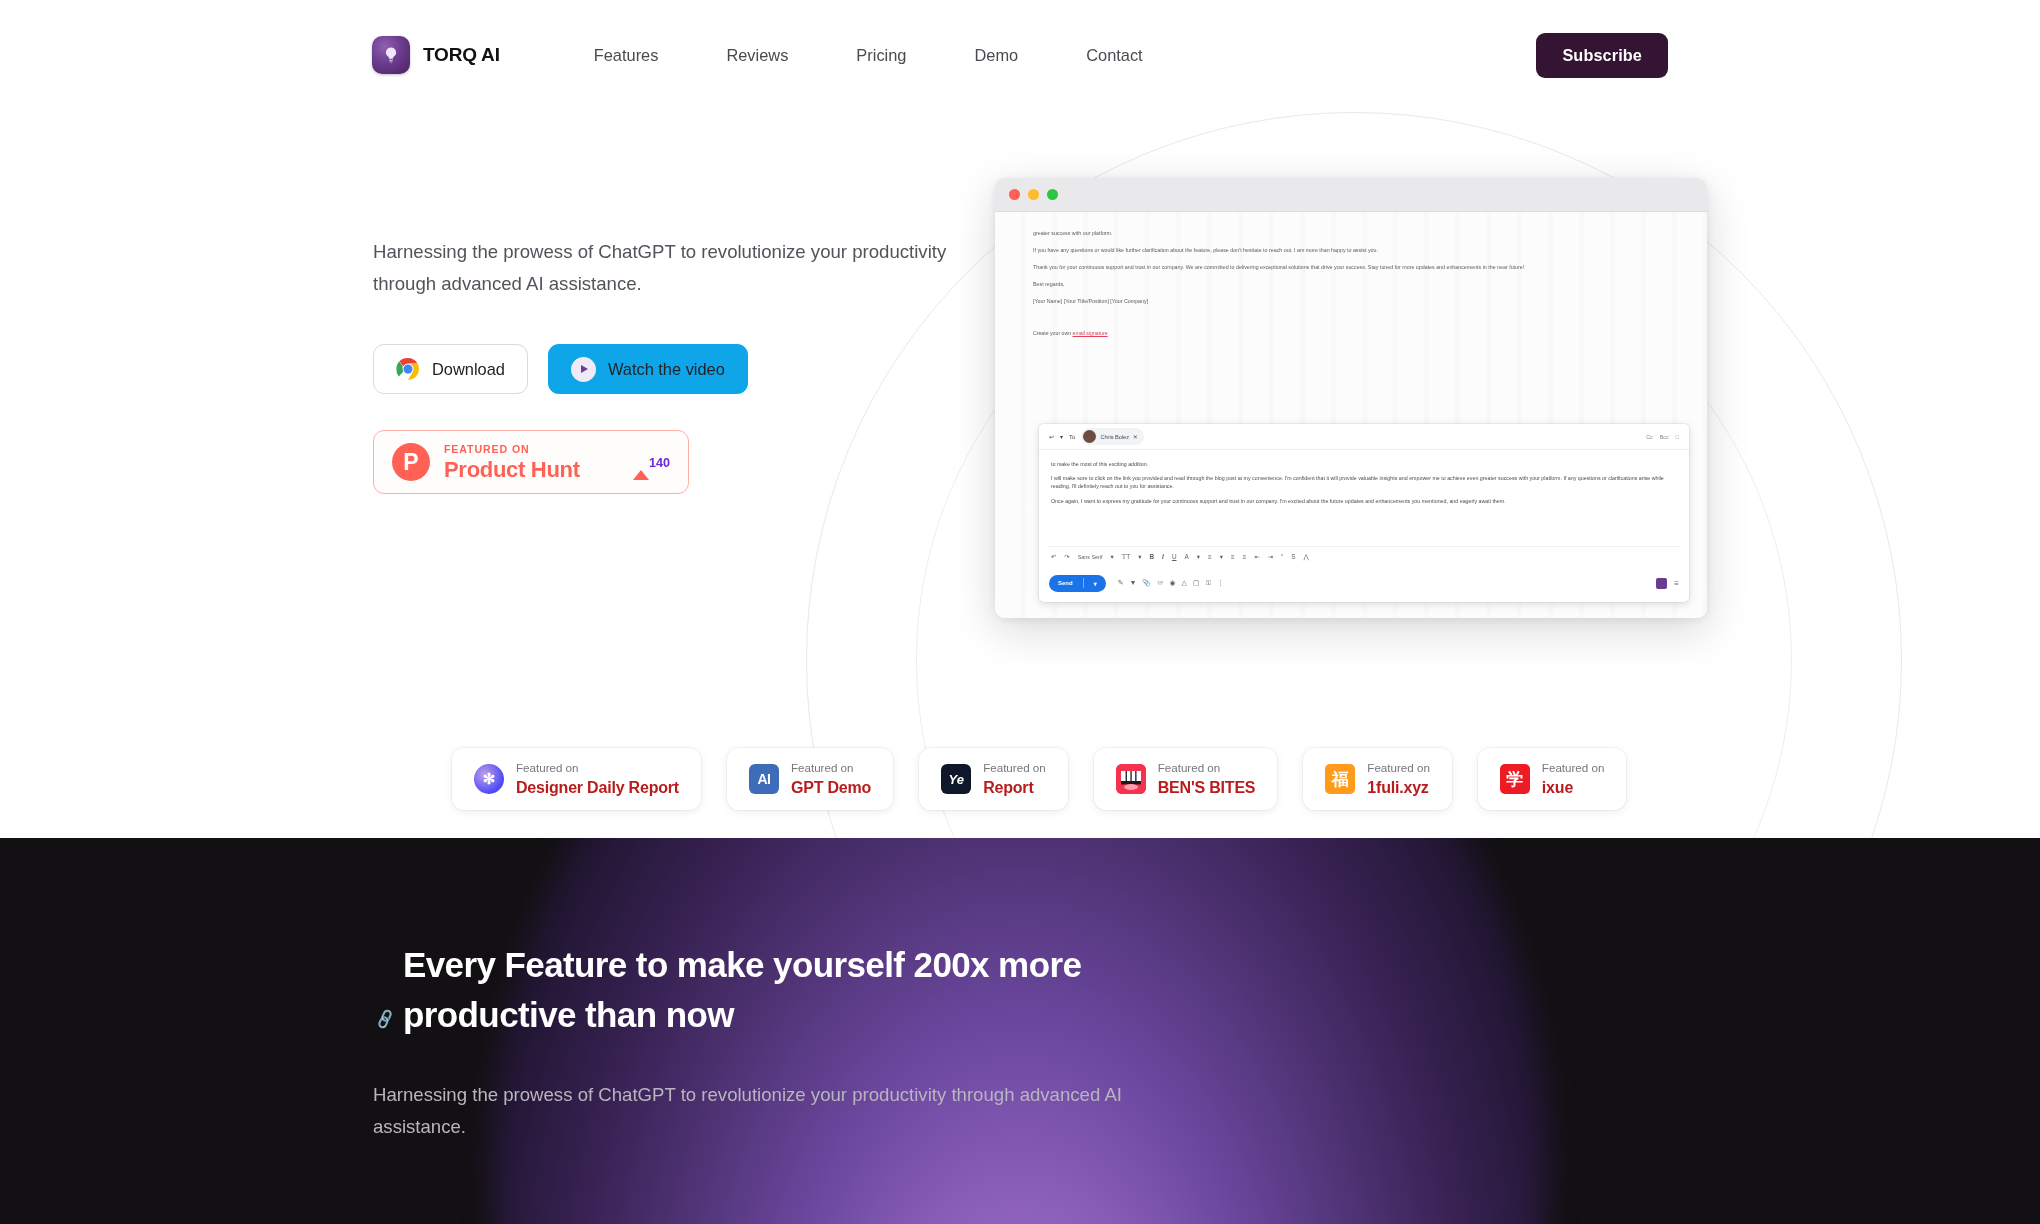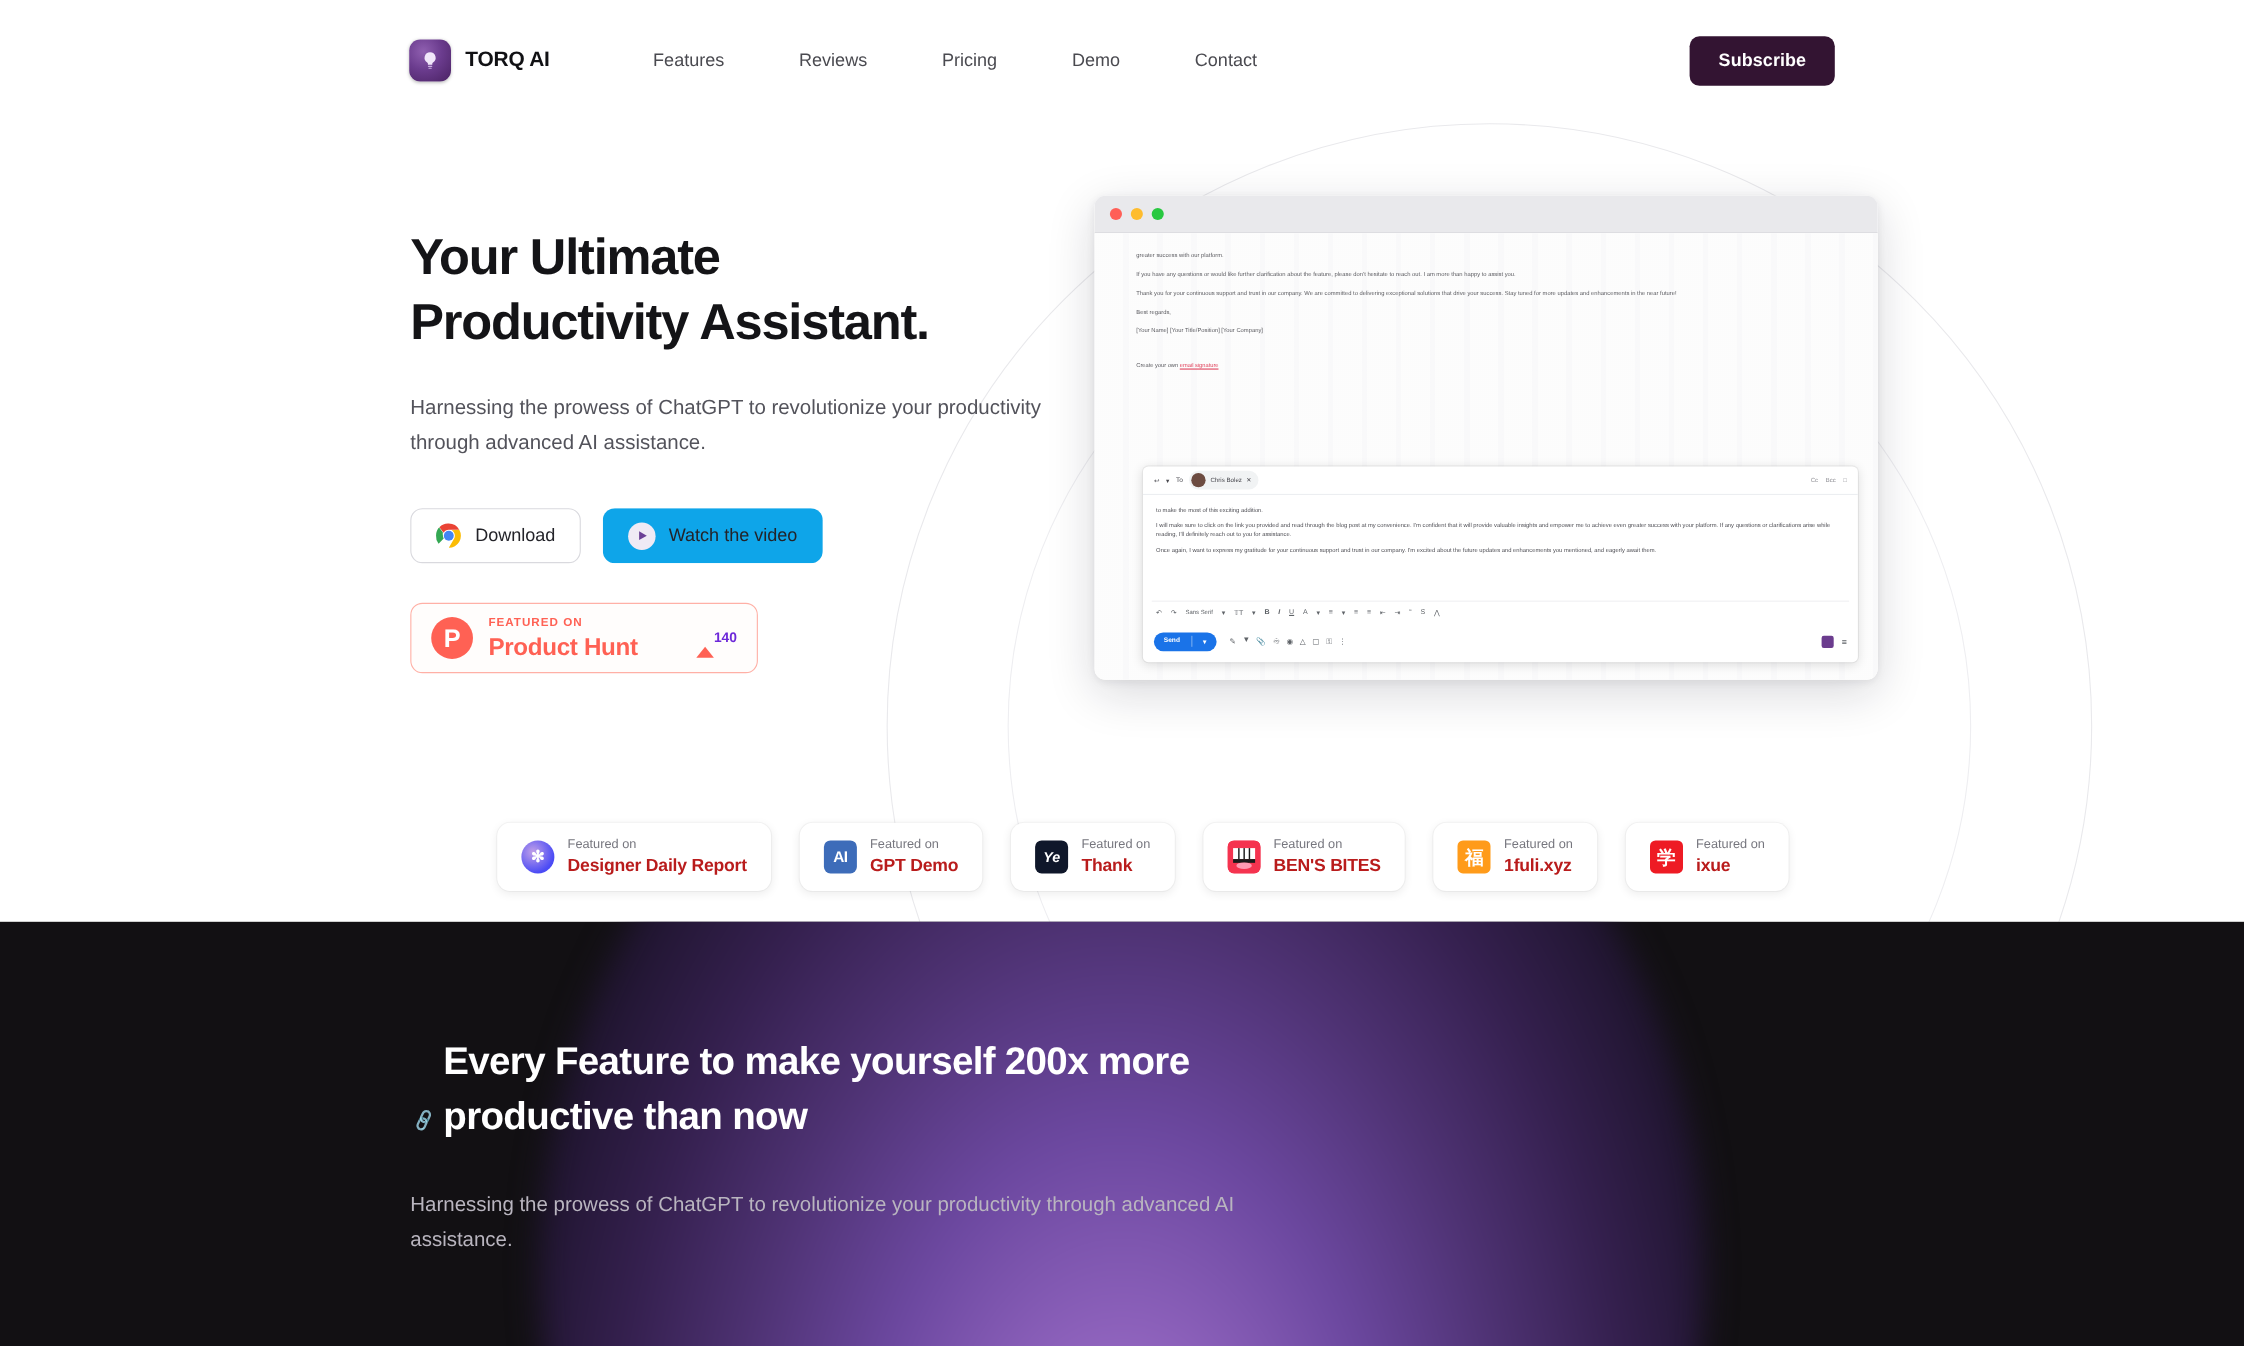--- a/index.html
+++ b/index.html
@@ -320,21 +320,20 @@
         <a href="#">Reviews</a>
         <a href="#">Pricing</a>
         <a href="#">Demo</a>
         <a href="#">Contact</a>
       </div>
 
       <button class="subscribe">Subscribe</button>
     </div>
 
     <div class="hero-left">
-      <h1 class="hero-h1">Your Ultimate Productivity Assistant.</h1>
       <p class="hero-p">Harnessing the prowess of ChatGPT to revolutionize your productivity through advanced AI assistance.</p>
 
       <div class="hero-btns">
         <div class="btn btn-download">
           <svg class="chrome-ic" viewBox="0 0 48 48">
             <circle cx="24" cy="24" r="22" fill="#fff"></circle>
             <path d="M24 2a22 22 0 0 1 19.05 11H24a11 11 0 0 0-9.53 5.5L6.9 8.55A21.96 21.96 0 0 1 24 2z" fill="#ea4335"></path>
             <path d="M6.9 8.55l7.57 9.95A11 11 0 0 0 14.5 24c0 2 .53 3.86 1.46 5.47L6.6 39.2A21.93 21.93 0 0 1 2 24c0-5.9 2.32-11.25 6.1-15.2z" fill="#34a853" transform="translate(-1.2,-0.4)"></path>
             <path d="M43.05 13A22 22 0 0 1 24 46l9.3-16.1A10.96 10.96 0 0 0 35 24c0-4.2-2.35-7.85-5.8-9.7z" fill="#fbbc05"></path>
             <circle cx="24" cy="24" r="9" fill="#4285f4"></circle>
@@ -471,21 +470,21 @@
         <span class="ftxt">
           <span class="ftop" style="display:block">Featured on</span>
           <span class="fbot" style="display:block">GPT Demo</span>
         </span>
       </div>
 
       <div class="fcard">
         <span class="fic" style="background:#0f172a; font-size:13px; font-style:italic;">Ye</span>
         <span class="ftxt">
           <span class="ftop" style="display:block">Featured on</span>
-          <span class="fbot" style="display:block">Thank</span>
+          <span class="fbot" style="display:block">Report</span>
         </span>
       </div>
 
       <div class="fcard">
         <span class="fic" style="background:#f5334f; padding:0;">
           <svg width="30" height="30" viewBox="0 0 30 30">
             <rect width="30" height="30" fill="#f5334f"></rect>
             <rect x="5" y="7" width="20" height="10" fill="#fff"></rect>
             <rect x="9.6" y="7" width="1.3" height="10" fill="#1a1a1a"></rect>
             <rect x="14.4" y="7" width="1.3" height="10" fill="#1a1a1a"></rect>

